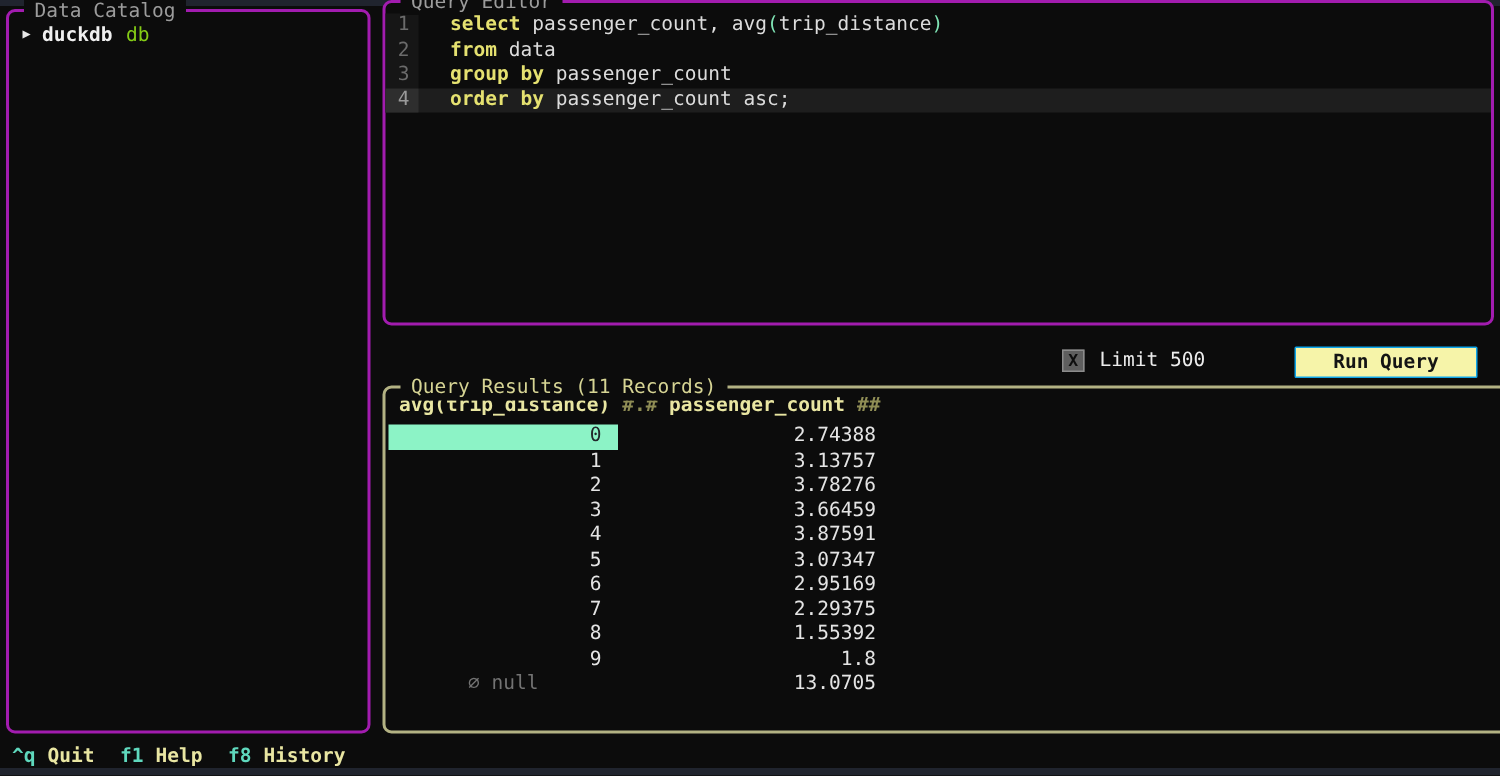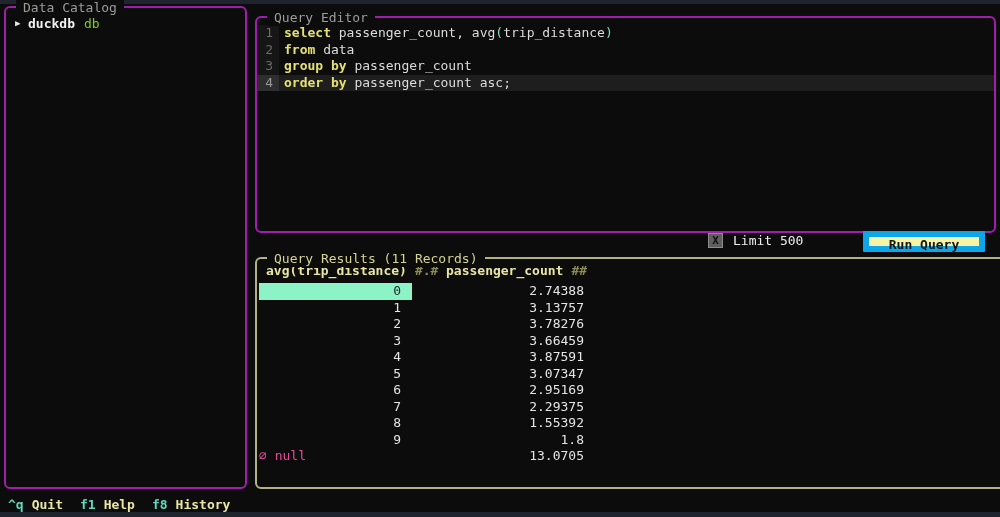--- a/index.html
+++ b/index.html
@@ -12,70 +12,70 @@
   .strip { position:absolute; left:0; width:1000px; background:#20242e; }
   .strip.top { top:0; height:4px; }
   .strip.bottom { bottom:0; height:5px; }
 
   .panel { position:absolute; border:2px solid #a21caf; border-radius:6px; background:#0c0c0c; }
   .ptitle {
     position:absolute; top:-9px; left:10px; background:#0c0c0c;
     padding:0 7px; color:#9c9c9c; white-space:pre; line-height:17px;
   }
   .panel.catalog { left:4px; top:6px; width:243px; height:483px; }
-  .panel.editor  { left:255px; top:16px; width:741px; height:217px; }
+  .panel.editor  { left:255px; top:0; width:741px; height:217px; }
   .panel.results { left:255px; top:257px; width:806px; height:232px; border-color:#b3b283; }
   .panel.results .ptitle { color:#d6d494; }
 
   
   .tree { padding-top:7px; }
   .tree-item { display:flex; align-items:center; padding:0 0 0 9px; height:17px; line-height:17px; }
   .tree-arrow { color:#e8e8e8; font-size:9px; width:13px; flex:none; }
   .tree-name { font-weight:bold; color:#f0f0f0; margin-right:9px; }
   .tree-suffix { color:#84cc16; }
 
   
   .elines { padding-top:7px; }
   .eline { display:flex; height:16.5px; line-height:16.5px; }
   .lnum { flex:none; width:22px; text-align:right; padding-right:6px; color:#6b6b6b; background:#161616; }
   .eline.current { background:#1e1e1e; }
   .eline.current .lnum { background:#2e2e2e; color:#9a9a9a; }
-  .code { margin-left:5px; white-space:pre; }
+  .code { margin-left:21px; white-space:pre; }
   .seg-keyword { color:#e5e170; font-weight:bold; }
   .seg-paren { color:#7fe3b4; }
   .seg-plain { color:#dcdcdc; }
 
   
   .controls { position:absolute; left:0; top:229px; width:1000px; height:25px; }
   .checkbox {
     position:absolute; left:708px; top:4px; width:15px; height:15px;
     background:#5f5f5f; border:1px solid #8c8c8c; color:#0e0e0e;
     font-weight:bold; font-size:11px; text-align:center; line-height:13px; cursor:default;
   }
   .limit-label { position:absolute; left:733px; top:2px; height:20px; line-height:20px; font-weight:normal; color:#ececec; }
   .run-btn {
     position:absolute; left:863px; top:2px; width:122px; height:21px;
-    background:#f6f4a9; border:6px solid #0ea5e9; border-radius:1px;
+    background:#f6f4a9; border:1px solid #0ea5e9; border-radius:1px;
     color:#141414; font-weight:bold; font-family:inherit; font-size:13px;
     text-align:center; padding:0; cursor:default;
   }
 
   
   .rtable { padding:4px 0 0 2px; }
   .thead { display:flex; height:20px; line-height:16px; }
   .hcell { white-space:pre; font-weight:bold; color:#e9e6a2; }
   .hcell .htype { color:#8f8d55; margin-left:8px; }
   .hc0 { width:153px; padding-left:7px; }
   .hc1 { width:180px; padding-left:7px; }
   .trow { display:flex; height:16.5px; line-height:16.5px; }
   .cell { white-space:pre; color:#e4e4e4; }
   .c0 { width:153px; text-align:right; padding-right:11px; }
   .c1 { width:180px; text-align:right; padding-right:8px; }
   .c0.sel { background:#8cf3c6; color:#22272b; }
-  .c0.nullv { text-align:left; padding-right:0; color:#ec4899; }
+  .c0.nullv { text-align:center; padding-right:0; color:#737373; }
 
   
   .footer { position:absolute; left:8px; top:497px; height:16px; line-height:15px; white-space:pre; }
   .shortcut { margin-right:17px; }
   .fkey { color:#5fd8bd; font-weight:bold; }
   .flabel { color:#e9e6a2; font-weight:bold; margin-left:8px; }
 </style>
 </head>
 <body>
 

